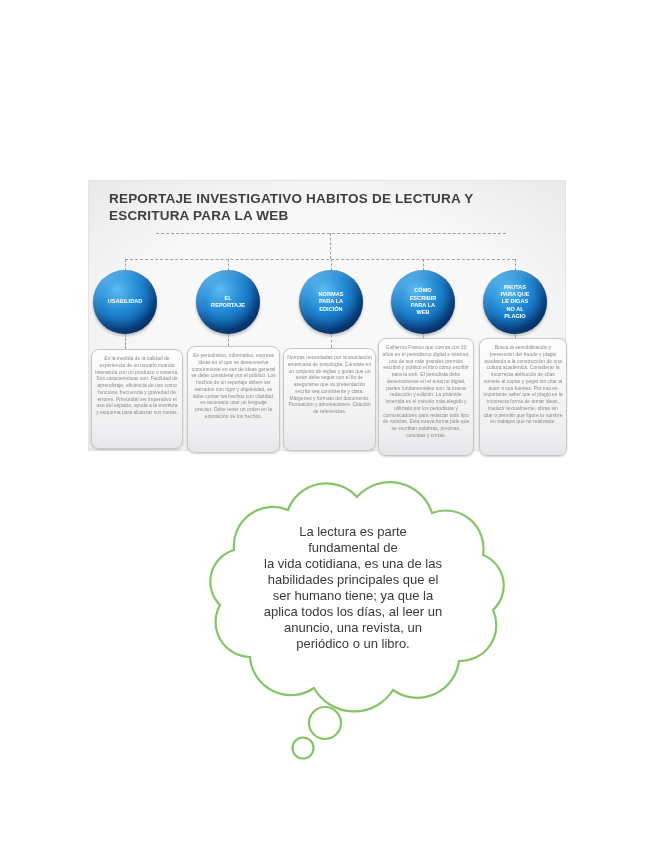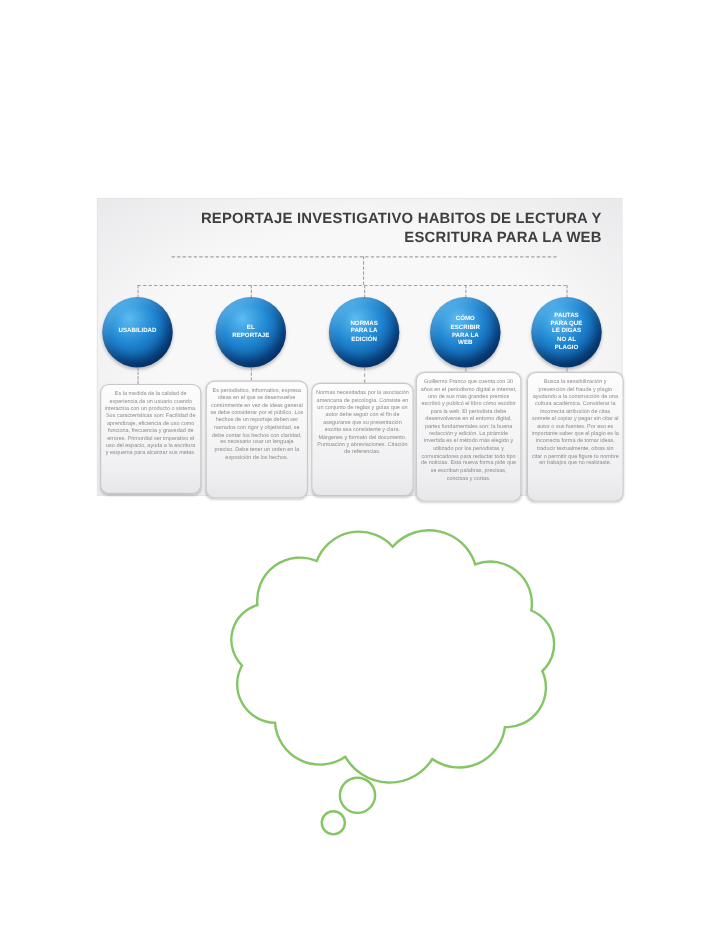--- a/index.html
+++ b/index.html
@@ -8,21 +8,21 @@
     font-family:"Liberation Sans",sans-serif;overflow:hidden;
   }
   
   .panel{
     position:absolute;left:88px;top:180px;width:478px;height:271px;
     background:radial-gradient(ellipse at center,#f8f8f9 55%,#e9e9eb 100%);
     border:1px solid #e4e4e6;box-sizing:border-box;
   }
   .panel-title{
     position:absolute;top:10px;left:20px;width:438px;
-    text-align:right;font-weight:bold;font-size:13.5px;line-height:1.25;
+    text-align:left;font-weight:bold;font-size:13.5px;line-height:1.25;
     color:#3f3f3f;letter-spacing:.2px;
   }
   .dash-h{position:absolute;border-top:1px dashed #a2a2a2;height:0;}
   .dash-v{position:absolute;border-left:1px dashed #a2a2a2;width:0;}
   .sphere{
     position:absolute;top:89px;width:64px;height:64px;border-radius:50%;
     background:radial-gradient(circle at 38% 30%,#5cbcf1 0%,#2187d2 38%,#0c5ba6 70%,#073d7a 100%);
     box-shadow:inset -4px -7px 10px rgba(0,18,55,.55),
                inset 3px 4px 7px rgba(170,225,255,.30),
                0 2px 3px rgba(0,0,0,.25);
@@ -105,14 +105,22 @@
                A46 46 0 0 1 117,205
                A41 41 0 0 1 53,174
                A35 35 0 0 1 23,122
                A33 33 0 0 1 37,67
                A39 39 0 0 1 91,27
                A41 41 0 0 1 160,14 Z"></path>
       <circle cx="128" cy="240" r="16"></circle>
       <circle cx="106" cy="265" r="10.5"></circle>
     </g>
   </svg>
+  <div class="cloud-text">La lectura es parte
+fundamental de
+la vida cotidiana, es una de las
+habilidades principales que el
+ser humano tiene; ya que la
+aplica todos los días, al leer un
+anuncio, una revista, un
+periódico o un libro.</div>
 
 </div>
 
 </body></html>

